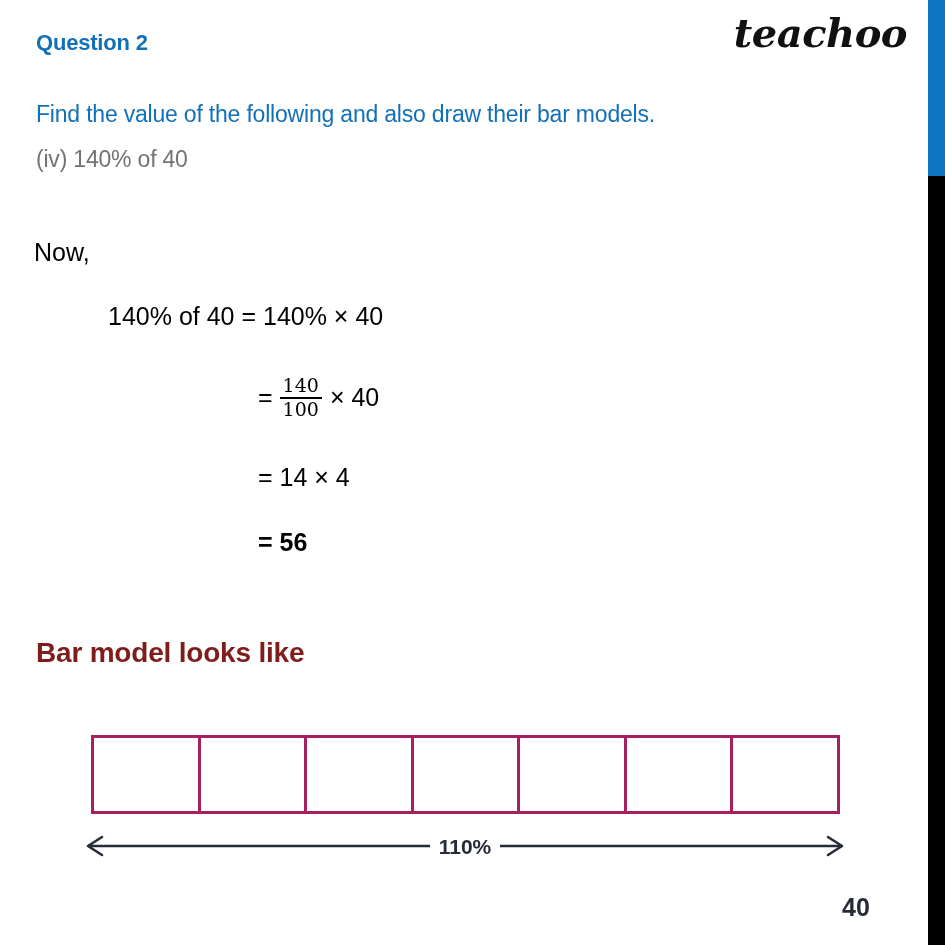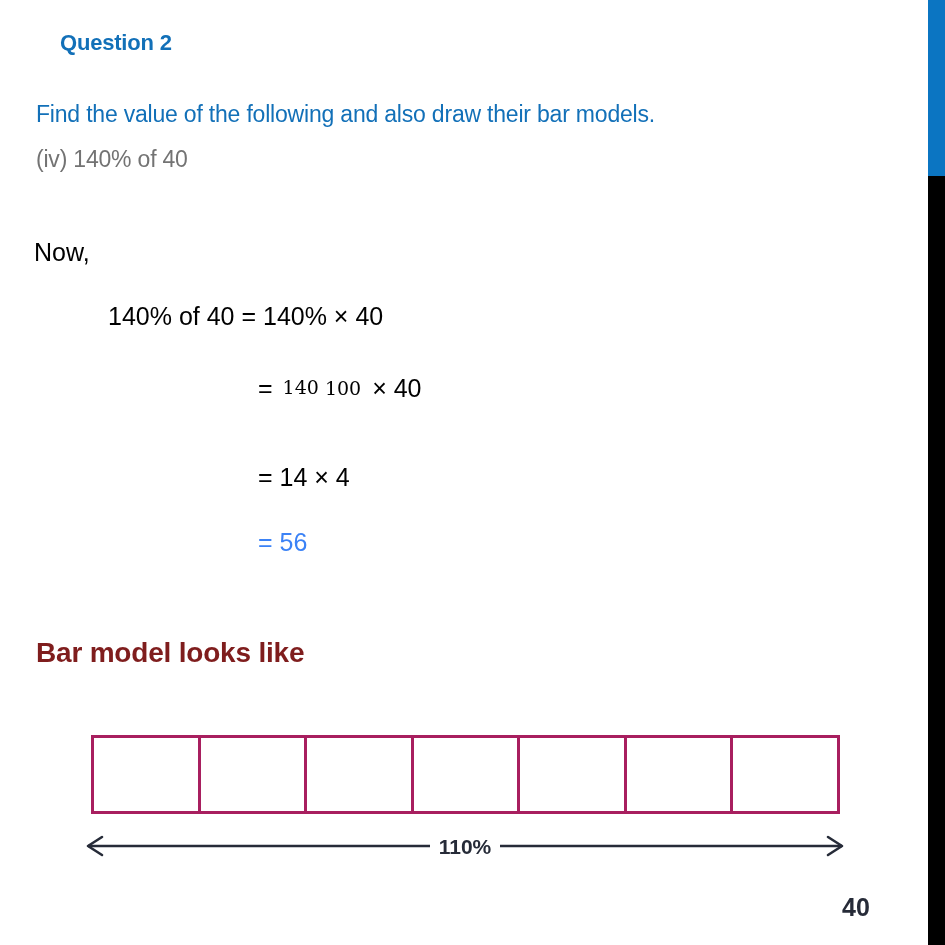--- a/index.html
+++ b/index.html
@@ -58,21 +58,20 @@
   
   .q-label {
     position: absolute;
     left: 36px;
     top: 30px;
     font-size: 22px;
     font-weight: bold;
     color: #1270b8;
     letter-spacing: -0.2px;
     white-space: nowrap;
-    margin-left: 24px;
   }
   .q-prompt {
     position: absolute;
     left: 36px;
     top: 88px;
     font-size: 23px;
     font-weight: normal;
     color: #1270b8;
     letter-spacing: -0.2px;
     white-space: nowrap;
@@ -116,21 +115,21 @@
     color: #000000;
     white-space: nowrap;
   }
   .frac-eq {
     font-size: 25px;
     line-height: 1;
     margin-right: 7px;
   }
   .fraction {
     display: inline-flex;
-    flex-direction: row;
+    flex-direction: column;
     align-items: center;
     font-family: "DejaVu Serif", serif;
     font-size: 19px;
     line-height: 1.05;
     vertical-align: middle;
   }
   .fraction .num {
     padding: 0 3px 1px 3px;
   }
   .fraction .bar {
@@ -152,22 +151,22 @@
     top: 463px;
     font-size: 25px;
     color: #000000;
     white-space: nowrap;
   }
   .sol-line4 {
     position: absolute;
     left: 258px;
     top: 528px;
     font-size: 25px;
-    font-weight: normal;
-    color: #3b82f6;
+    font-weight: bold;
+    color: #000000;
     white-space: nowrap;
   }
 
   
   .bar-heading {
     position: absolute;
     left: 36px;
     top: 637px;
     font-size: 28px;
     font-weight: bold;
@@ -245,20 +244,21 @@
   }
 </style>
 </head>
 <body>
 
 <div id="page">
 
   <div class="edge-strip-blue"></div>
   <div class="edge-strip-black"></div>
 
+  <div class="brand-logo">teachoo</div>
 
   <div class="q-label">Question 2</div>
   <div class="q-prompt">Find the value of the following and also draw their bar models.</div>
   <div class="q-part">(iv) 140% of 40</div>
 
   <div class="sol-now">Now,</div>
   <div class="sol-line1">140% of 40 = 140%  × 40</div>
 
   <div class="sol-frac-row">
     <span class="frac-eq">=</span>

